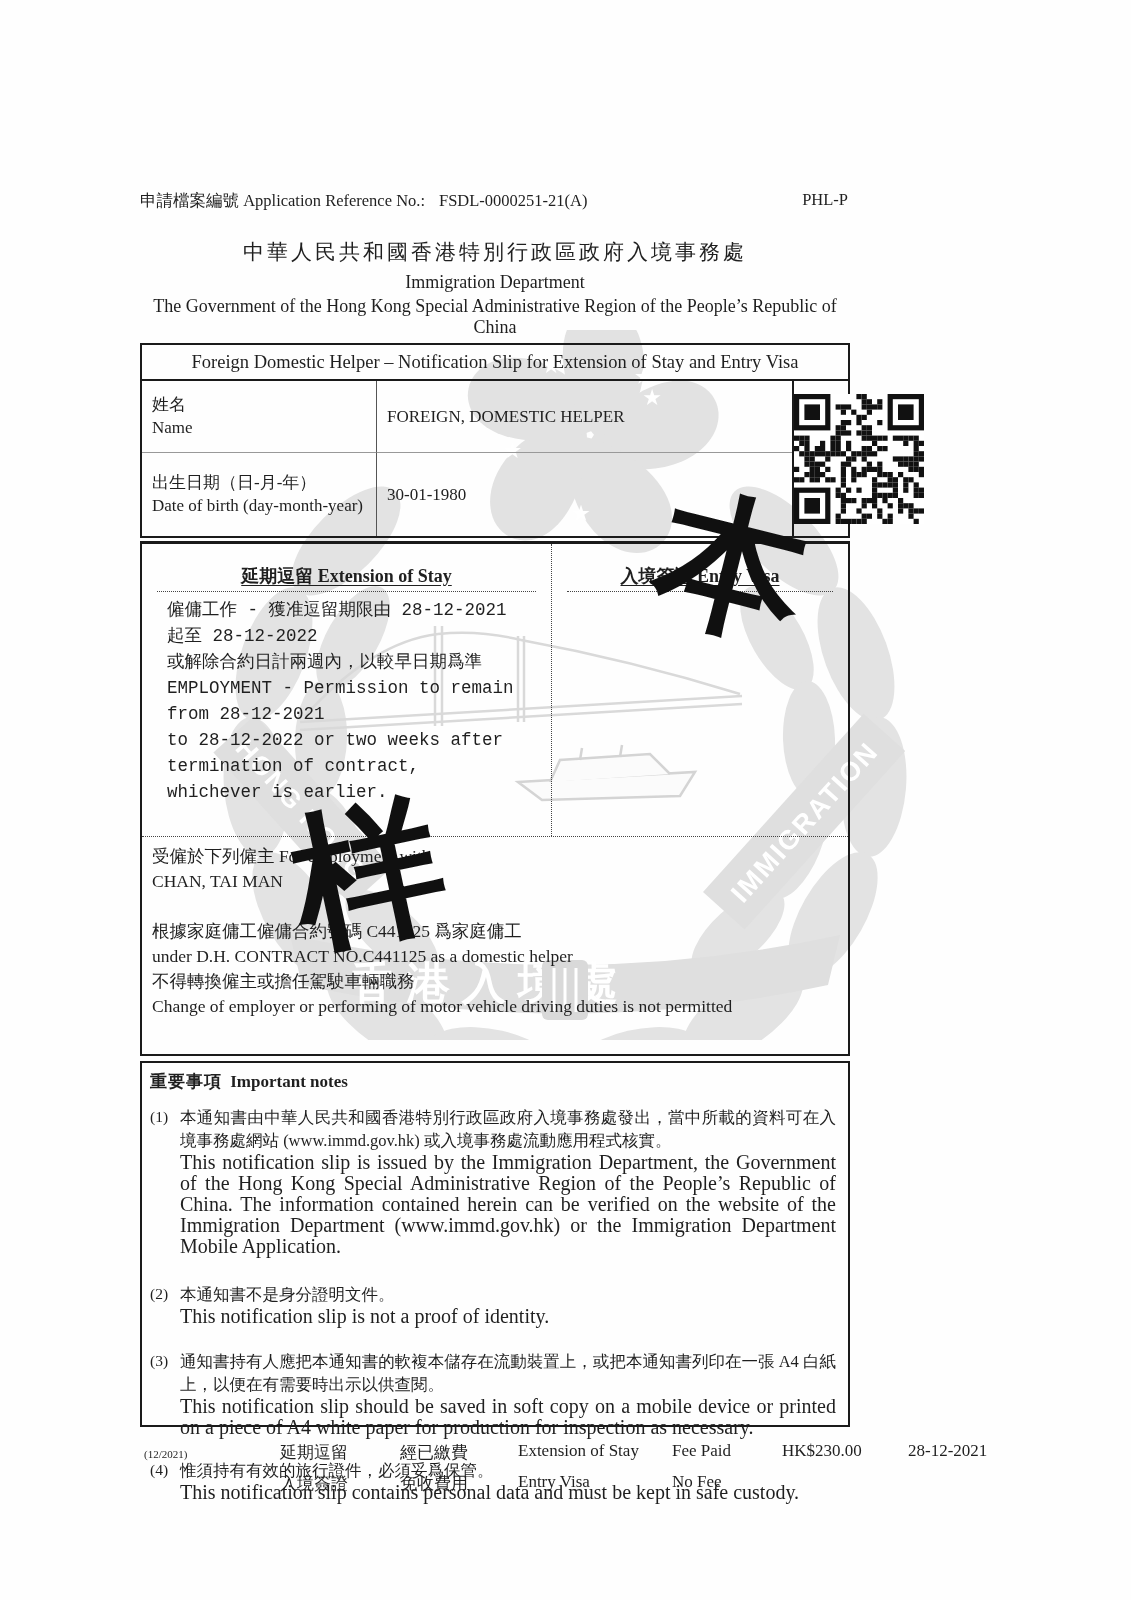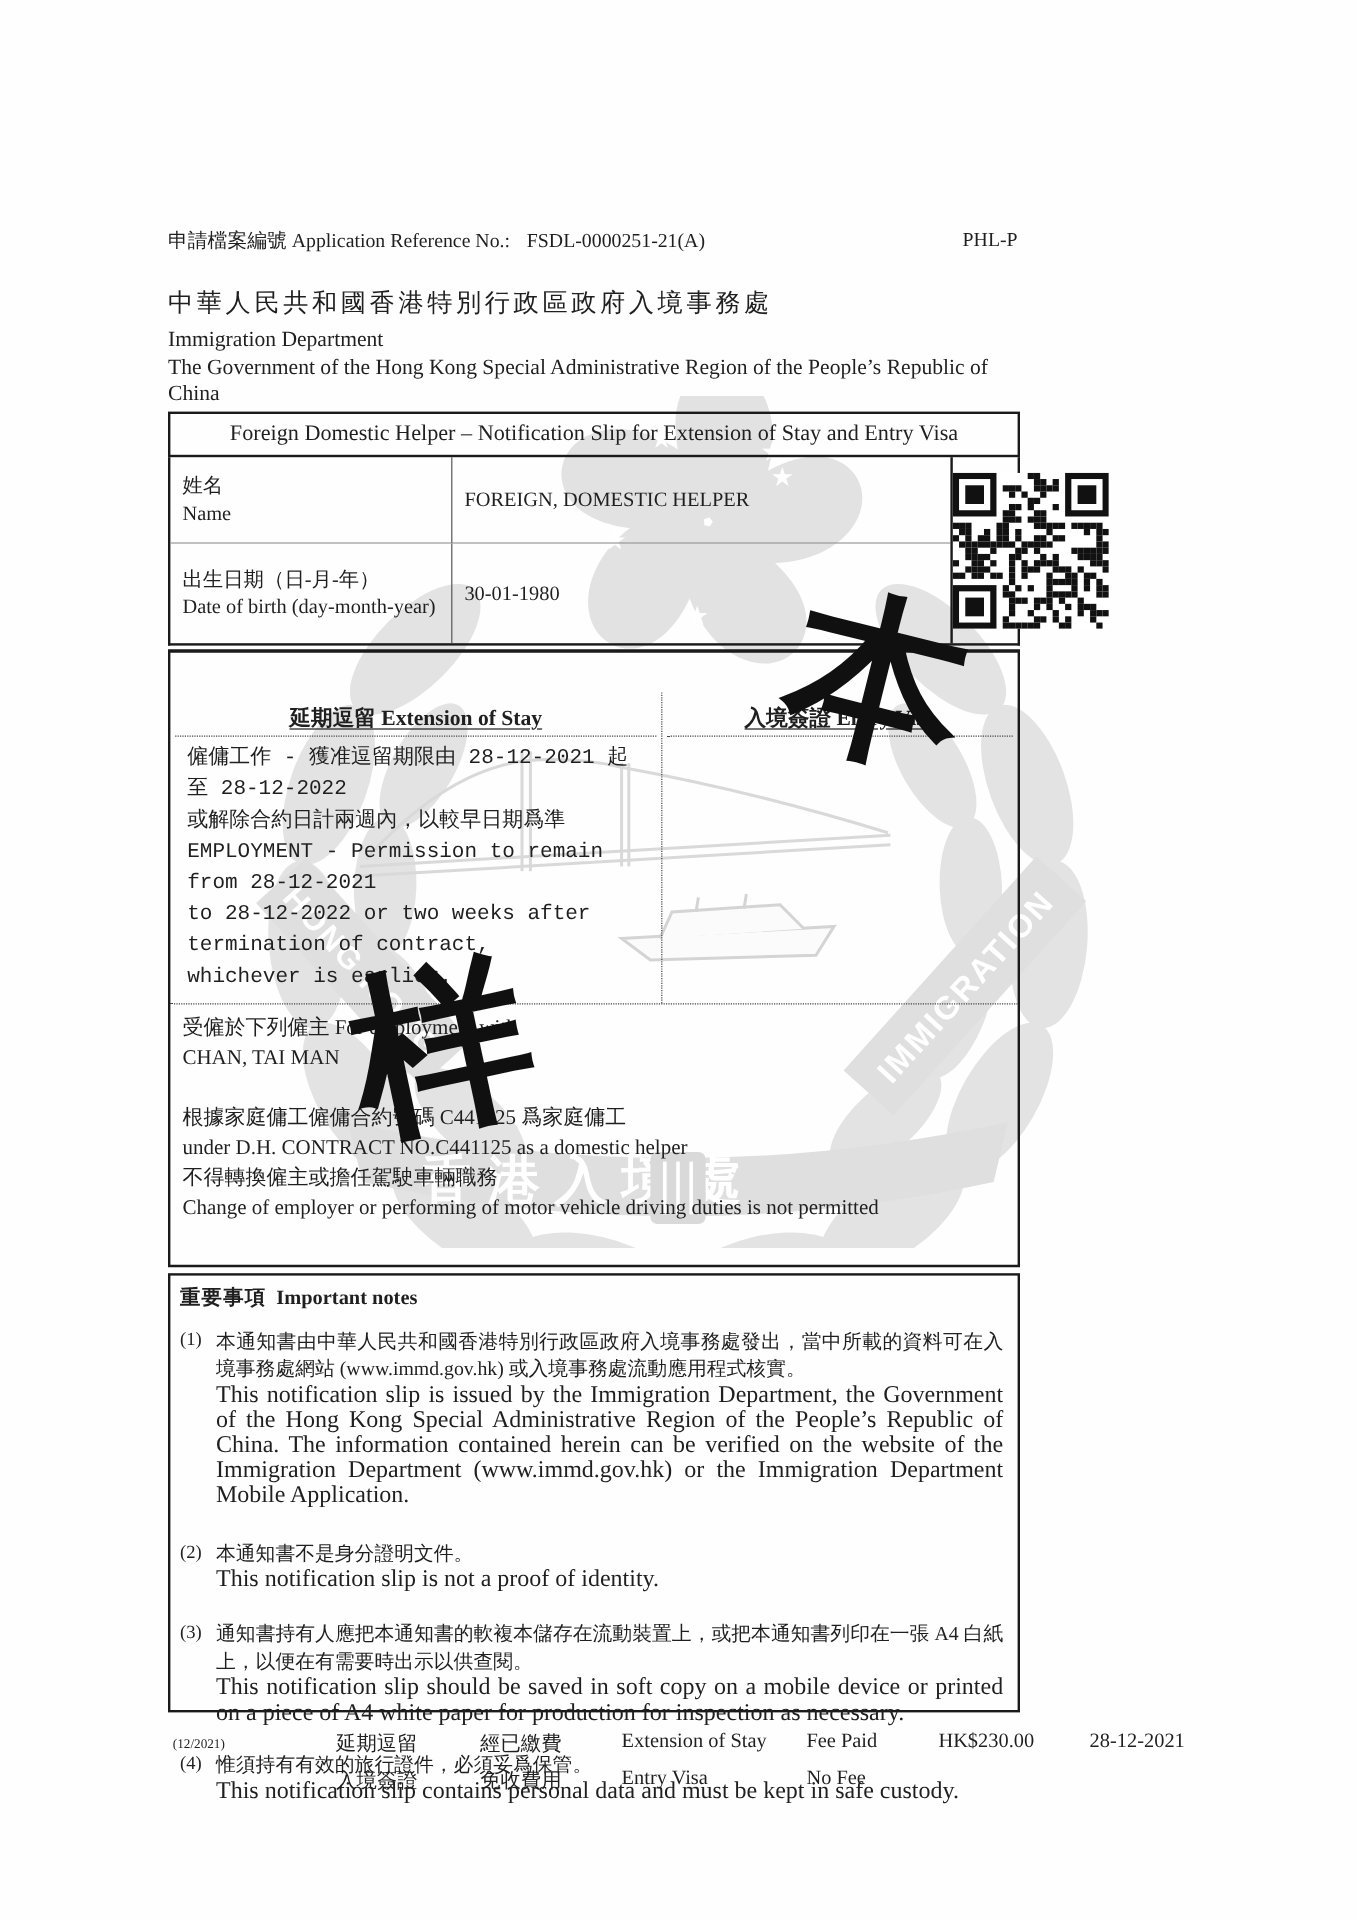--- a/index.html
+++ b/index.html
@@ -16,21 +16,21 @@
     position:absolute; z-index:5; pointer-events:none;
     font-family:"DejaVu Serif",serif; font-weight:bold; color:#101010; line-height:1;
   }
   .stamp-ben { left:658px; top:492px; font-size:148px; transform:rotate(14deg); }
   .stamp-yang { left:293px; top:798px; font-size:150px; transform:rotate(-12deg); }
   
   .content { position:absolute; left:140px; top:190px; width:710px; z-index:2; }
   .refline { position:relative; font-size:16.5px; height:24px; }
   .refline .code { position:absolute; right:2px; top:0; }
   .refline .val { margin-left:14px; }
-  .center { text-align:left; }
+  .center { text-align:center; }
   .dept-zh { font-size:21px; letter-spacing:3px; margin-top:24px; }
   .dept-en { font-size:18px; margin-top:6px; }
   .gov-en  { font-size:18px; margin-top:3px; }
   .titlebox {
     border:2.5px solid #1a1a1a; margin-top:5px; padding:4px 6px 6px 6px; text-align:center;
     background:transparent;
   }
   .titlebox .zh { font-size:20.5px; letter-spacing:1.5px; }
   .titlebox .en { font-size:18.5px; margin-top:3px; }
   
@@ -42,21 +42,21 @@
   .idcell.lab { border-right:1.5px solid #555; font-size:17px; line-height:1.35; }
   .idcell.val { font-size:17px; }
   .idcell.r1 { border-bottom:1px solid #999; }
   .qrcell {
     grid-row:1 / span 2; grid-column:3; border-left:2px solid #1a1a1a;
     display:flex; align-items:center; justify-content:center;
   }
   
   .evbox { border:2.5px solid #1a1a1a; border-top:3.5px solid #1a1a1a; margin-top:3px; height:515px; }
   .ev-top { display:flex; height:292px; }
-  .ev-col { padding:4px;margin-top:33px; }
+  .ev-col { padding:15px; }
   .ev-col.left { width:409px; }
   .ev-col.right { flex:1; border-left:1.5px dotted #444; }
   .ev-header {
     text-align:center; font-weight:bold; font-size:18px; padding:5px 0 3px 0;
     border-bottom:1.5px dotted #444;
   }
   .ev-header span { text-decoration:underline; text-underline-offset:3px; }
   .ev-text { white-space:pre-line; padding:5px 8px 0 10px; font-size:17.5px;font-family:Liberation Mono, monospace; }
   .ev-col.left  .ev-text { line-height:26px; }
   .ev-col.right .ev-text { line-height:22.5px; }

